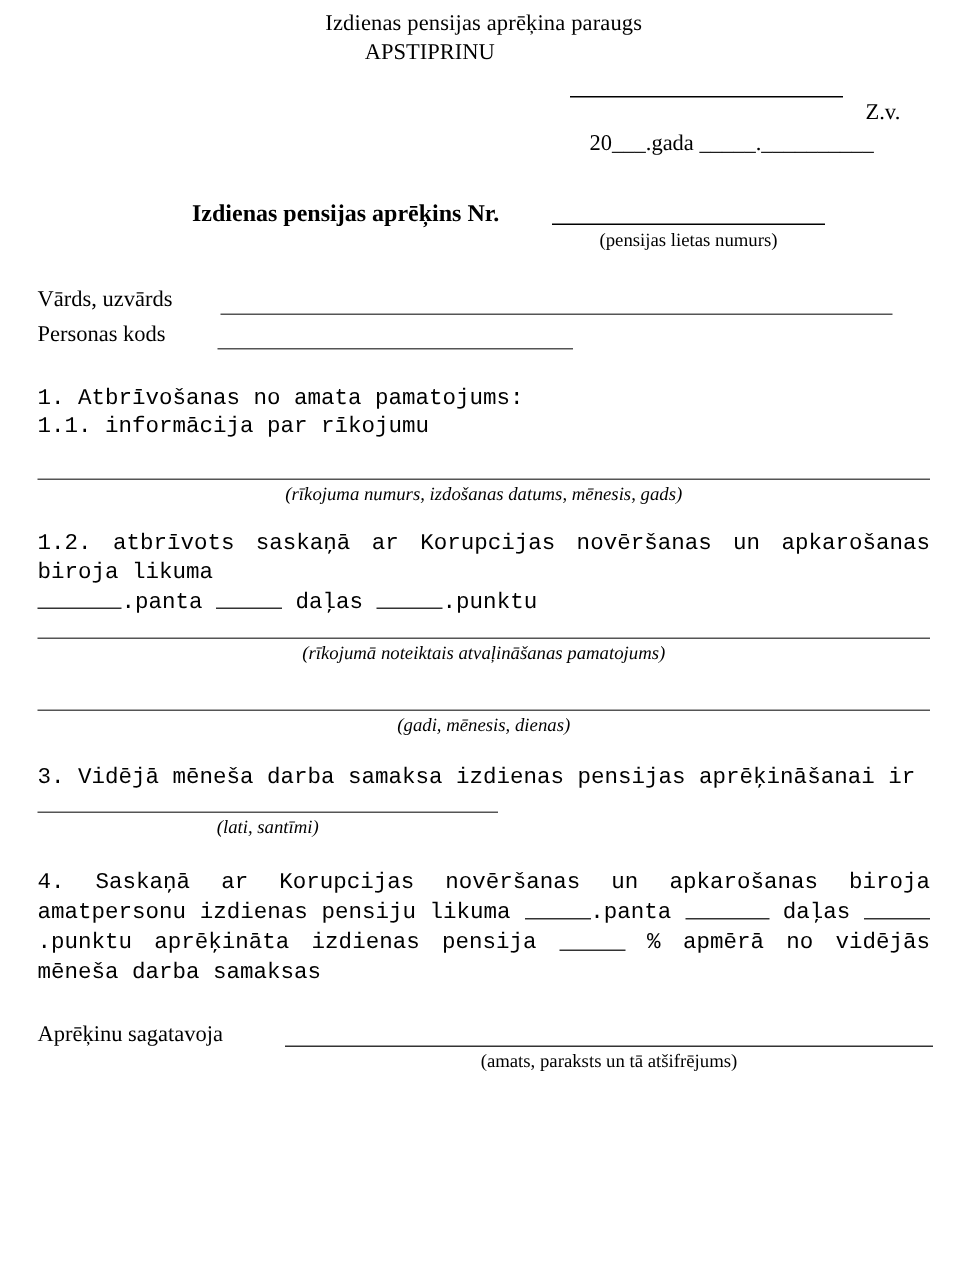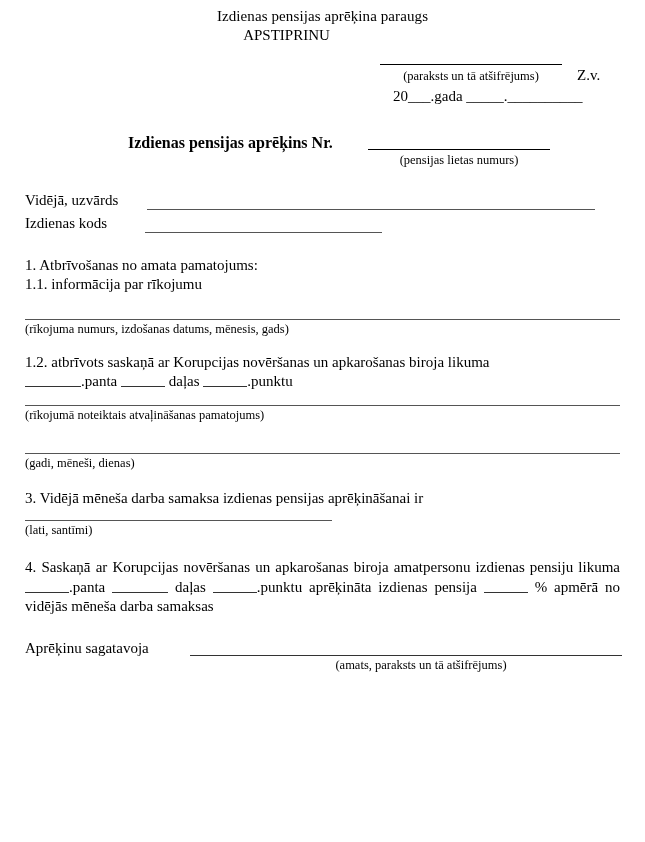--- a/index.html
+++ b/index.html
@@ -128,20 +128,21 @@
     position: absolute;
     bottom: 5px;
     border-bottom: 1.2px solid #555;
   }
 
   
   .clause {
     font-size: 15px;
     line-height: 1.28;
     margin: 0;
+    font-family: Liberation Mono, monospace;
   }
   .clause.justify {
     text-align: justify;
     text-align-last: left;
   }
   .blank {
     display: inline-block;
     border-bottom: 1.2px solid #333;
     vertical-align: baseline;
     height: 0.95em;
@@ -156,22 +157,23 @@
   }
   .rule {
     border-bottom: 1.3px solid #555;
     height: 0;
   }
   .rule.full { width: 595px; }
   .rule.w-short { width: 307px; }
   .rule.w-date { width: 188px; }
   .caption {
     font-size: 12.5px;
-    text-align: left;
+    text-align: center;
     padding-top: 2px;
+    font-style: italic;
   }
   .caption.full { width: 595px; }
   .caption.w-short { width: 307px; }
   .caption.w-date { width: 188px; }
 
   
   .prepared {
     position: relative;
     height: 40px;
     font-size: 15px;
@@ -183,21 +185,21 @@
   }
   .prepared-rule {
     position: absolute;
     left: 165px;
     top: 15px;
     width: 432px;
     border-bottom: 1.3px solid #333;
   }
   .prepared-caption {
     position: absolute;
-    left: 180px;
+    left: 165px;
     top: 18px;
     width: 432px;
     text-align: center;
     font-size: 12.5px;
   }
   .sp-12 { height: 12px; }
   .sp-14 { height: 14px; }
   .sp-16 { height: 16px; }
   .sp-18 { height: 18px; }
   .sp-20 { height: 20px; }
@@ -209,39 +211,38 @@
 <div class="page">
 
   <div class="doc-title">Izdienas pensijas aprēķina paraugs</div>
 
   <div class="approve-block">
     <span class="approve-word">APSTIPRINU</span>
   </div>
 
   <div class="sign-area">
     <div class="sign-rule"></div>
-    <div class="sign-caption">(paraksts un tā atšifrējums)</div>
     <div class="zv">Z.v.</div>
     <div class="date-line">20___.gada _____.__________</div>
   </div>
 
   <div class="calc-heading">
     <span class="calc-heading-text">Izdienas pensijas aprēķins Nr.</span>
     <span class="calc-rule"></span>
     <span class="calc-caption">(pensijas lietas numurs)</span>
   </div>
 
   <div class="sp-20"></div>
 
   <div class="field-row">
-    <span class="field-label">Vidējā, uzvārds</span>
+    <span class="field-label">Vārds, uzvārds</span>
     <span class="field-rule" style="left:122px; right:25px;"></span>
   </div>
   <div class="field-row">
-    <span class="field-label">Izdienas kods</span>
+    <span class="field-label">Personas kods</span>
     <span class="field-rule" style="left:120px; width:237px;"></span>
   </div>
 
   <div class="sp-18"></div>
 
   <div class="clause">1. Atbrīvošanas no amata pamatojums:</div>
   <div class="clause">1.1. informācija par rīkojumu</div>
 
   <div class="sp-24"></div>
 
@@ -267,21 +268,21 @@
     <div class="caption full">(rīkojumā noteiktais atvaļināšanas pamatojums)</div>
   </div>
 
   <div class="sp-18"></div>
 
 
   <div class="sp-12"></div>
 
   <div class="rule-block">
     <div class="rule full"></div>
-    <div class="caption full">(gadi, mēneši, dienas)</div>
+    <div class="caption full">(gadi, mēnesis, dienas)</div>
   </div>
 
   <div class="sp-18"></div>
 
   <div class="clause">3. Vidējā mēneša darba samaksa izdienas pensijas aprēķināšanai ir</div>
 
   <div class="sp-12"></div>
 
   <div class="rule-block">
     <div class="rule w-short"></div>

